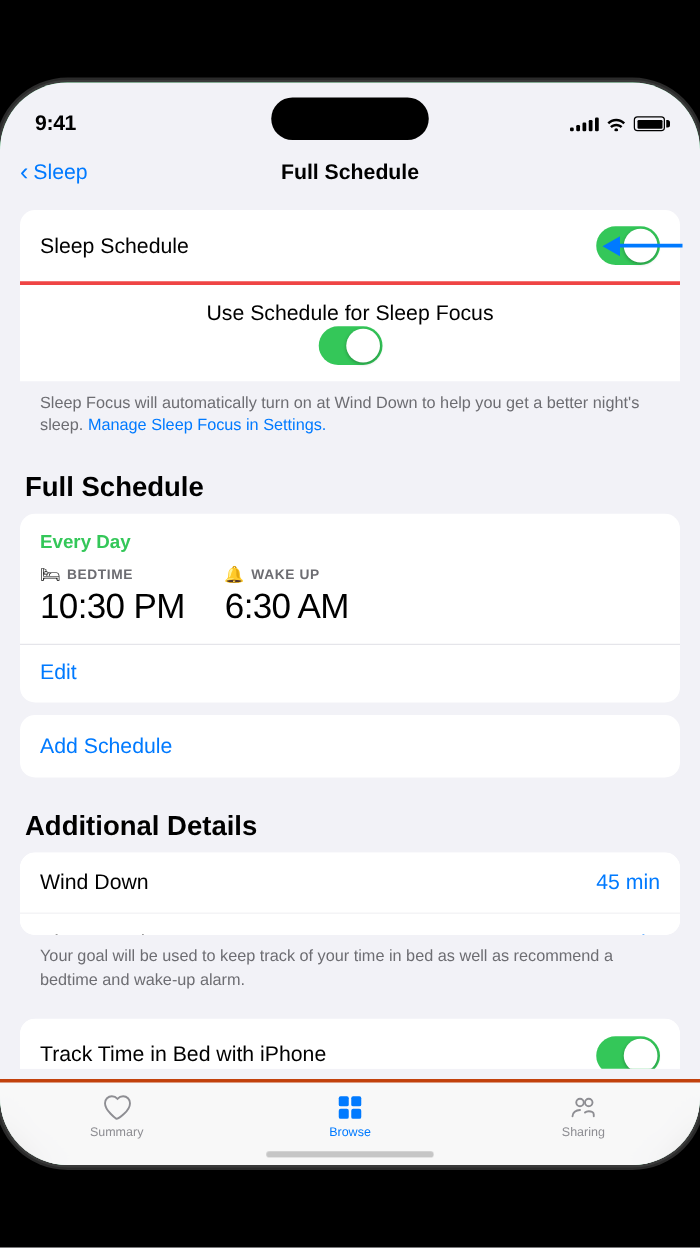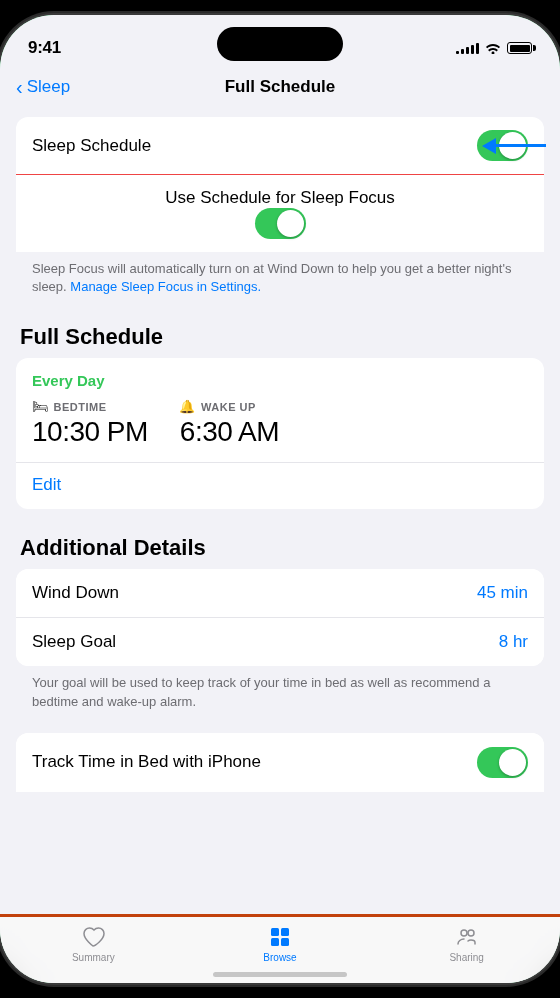--- a/index.html
+++ b/index.html
@@ -8,21 +8,21 @@
       background: #000;
       display: flex;
       justify-content: center;
       align-items: center;
       min-height: 100vh;
       font-family: -apple-system, 'SF Pro Display', 'Helvetica Neue', Arial, sans-serif;
     }
 
     .phone {
       width: 560px;
-      height: 968px;
+      height: 866px;
       background: #86efac;
       border-radius: 54px;
       position: relative;
       overflow: hidden;
       box-shadow: 0 0 0 2px #3a3a3a, 0 0 0 4px #2a2a2a;
     }
 
     .phone-screen {
       position: absolute;
       top: 0; left: 0; right: 0; bottom: 0;
@@ -185,21 +185,21 @@
       border-radius: 12px;
       margin-bottom: 10px;
       overflow: visible;
     }
 
     .card-row {
       display: flex;
       align-items: center;
       justify-content: space-between;
       padding: 13px 16px;
-      border-bottom: 1px solid #ef4444;
+      border-bottom: 3px solid #ef4444;
       position: relative;
     }
 
     .card-row:last-child {
       border-bottom: none;
       flex-direction: column;
     }
 
     .row-label {
       font-size: 17px;
@@ -502,20 +502,23 @@
               <span class="time-label-icon">🔔</span>
               <span class="time-label-text">WAKE UP</span>
             </div>
             <div class="time-value">6:30 AM</div>
           </div>
         </div>
         <div class="schedule-divider"></div>
         <span class="edit-link">Edit</span>
       </div>
 
+      <div class="add-schedule-card">
+        <span class="add-schedule-text">Add Schedule</span>
+      </div>
 
       <div class="section-header">Additional Details</div>
 
       <div class="details-card">
         <div class="detail-row">
           <span class="detail-label">Wind Down</span>
           <span class="detail-value">45 min</span>
         </div>
         <div class="detail-row" style="border-radius: 0 0 12px 12px; border-bottom: none;">
           <span class="detail-label">Sleep Goal</span>

